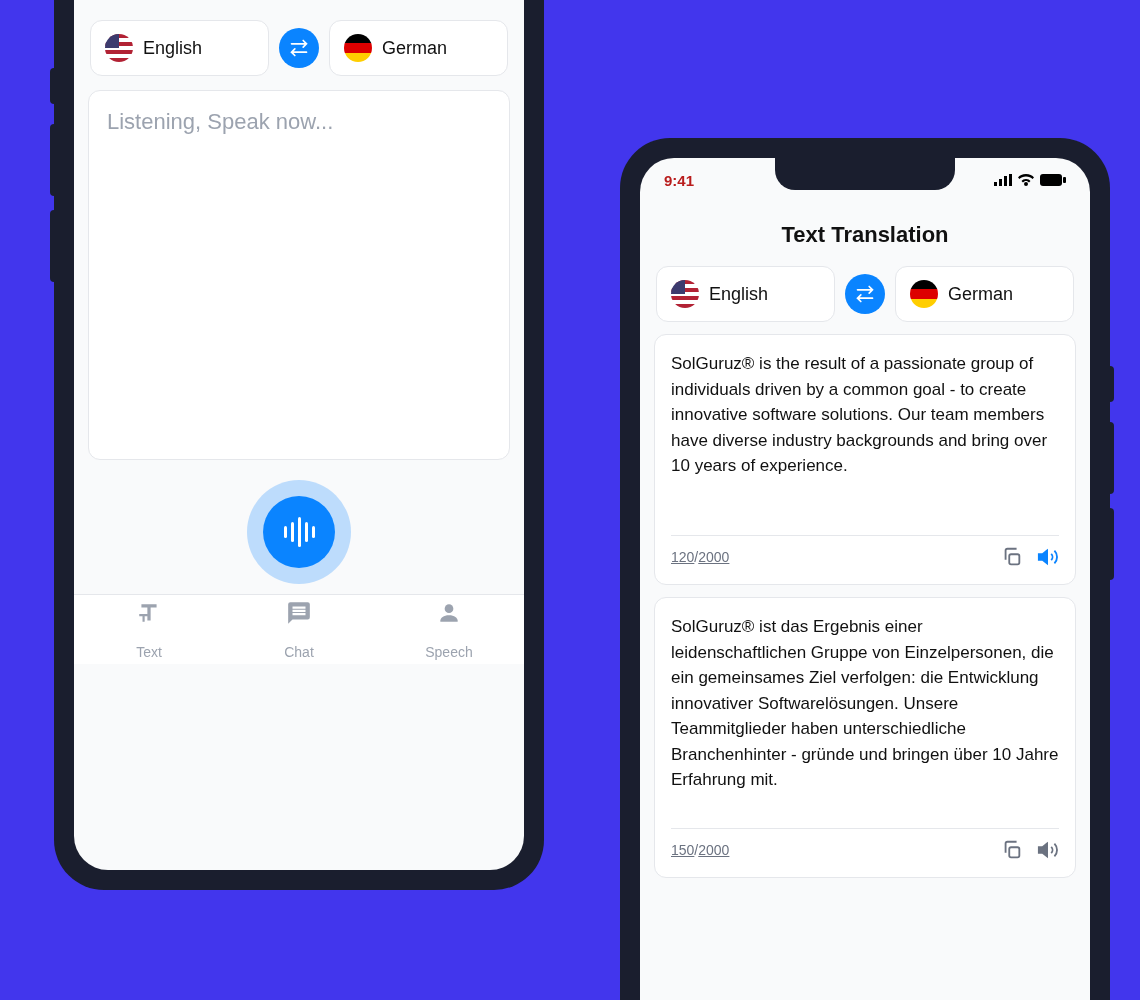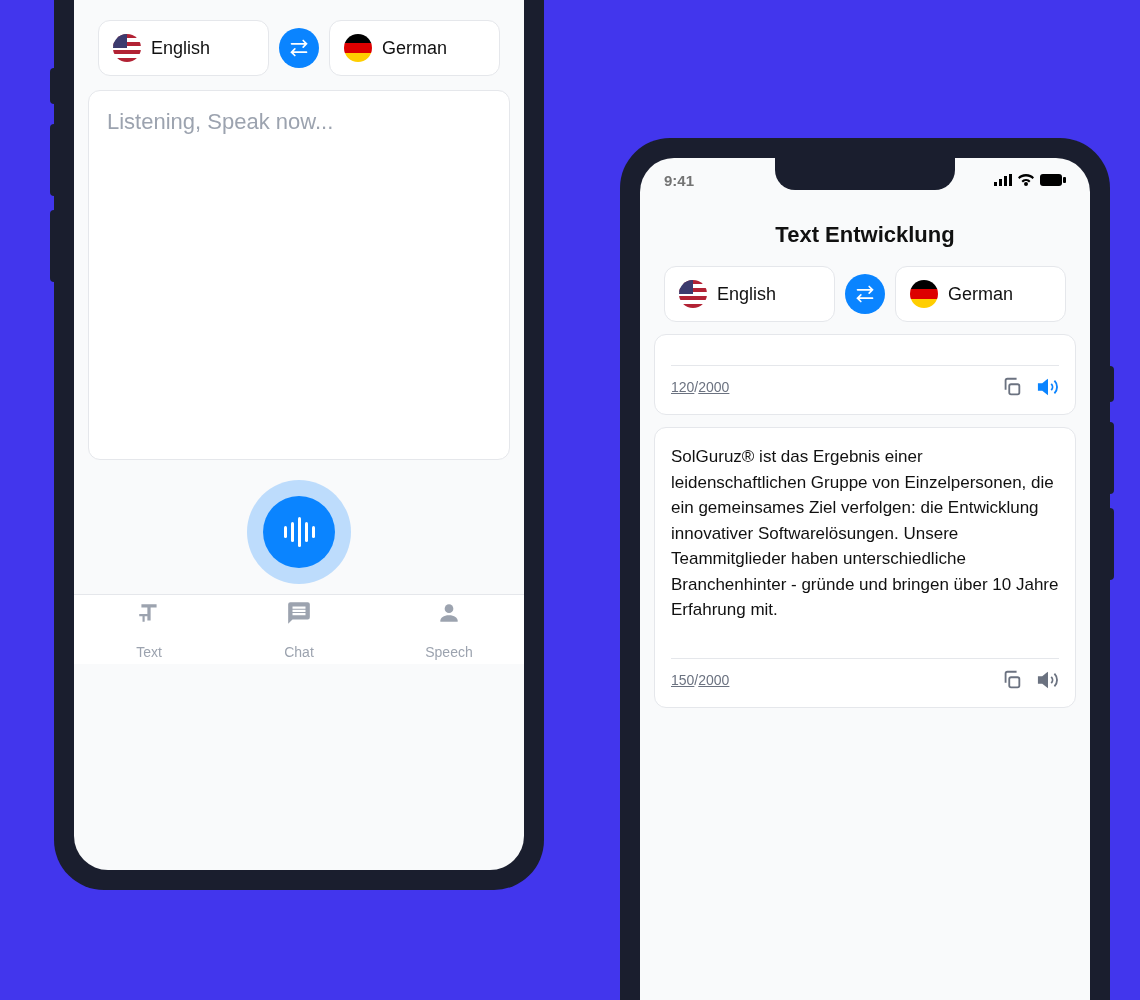--- a/index.html
+++ b/index.html
@@ -51,38 +51,38 @@
 
 
 .statusbar {
   height: 44px;
   display: flex;
   align-items: center;
   justify-content: space-between;
   padding: 0 24px;
   font-weight: 600;
   font-size: 15px;
-  color: #737373;
+  color: #b91c1c;
 }
 .status-right { display: flex; align-items: center; gap: 6px; }
 .notch {
   position: absolute;
   left: 50%; top: 0;
   transform: translateX(-50%);
   width: 180px; height: 32px;
   background: #1a1e2e;
   border-radius: 0 0 20px 20px;
 }
 
 
 .lang-row {
   display: flex;
   align-items: center;
   justify-content: space-between;
-  padding: 0 24px;
+  padding: 0 16px;
   gap: 10px;
 }
 .lang-pill {
   flex: 1;
   display: flex;
   align-items: center;
   gap: 10px;
   height: 56px;
   border: 1px solid #e5e7eb;
   border-radius: 12px;
@@ -305,39 +305,40 @@
         <svg width="16" height="12" viewBox="0 0 16 12" fill="#000">
             <path d="M8 12a2 2 0 100-4 2 2 0 000 4zM8 0C4.5 0 1.4 1.4 0 3.5l1.5 1.5C2.8 3.5 5.2 2.5 8 2.5s5.2 1 6.5 2.5L16 3.5C14.6 1.4 11.5 0 8 0zM8 5c-2 0-3.6.8-4.5 2l1.5 1.5C5.7 7.6 6.8 7 8 7s2.3.6 3 1.5L12.5 7C11.6 5.8 10 5 8 5z"></path>
           </svg>
         <svg width="26" height="12" viewBox="0 0 26 12">
             <rect x="0" y="0" width="22" height="12" rx="3" fill="#000"></rect>
             <rect x="23" y="3" width="3" height="6" rx="1" fill="#000"></rect>
           </svg>
       </div>
     </div>
 
-    <div class="screen-title">Text Entwicklung</div>
+    <div class="screen-title">Text Translation</div>
 
     <div class="lang-row">
       <div class="lang-pill">
         <span class="flag flag-us"></span>
         <span>English</span>
       </div>
       <div class="swap-btn">
         <svg viewBox="0 0 24 24" width="20" height="20" fill="none" stroke="#fff" stroke-width="2" stroke-linecap="round">
           <path d="M17 3l4 4-4 4M3 7h18M7 21l-4-4 4-4M21 17H3"></path>
         </svg>
       </div>
       <div class="lang-pill">
         <span class="flag flag-de"></span>
         <span>German</span>
       </div>
     </div>
 
     <div class="text-card">
+      <div class="body">SolGuruz® is the result of a passionate group of individuals driven by a common goal - to create innovative software solutions. Our team members have diverse industry backgrounds and bring over 10 years of experience.</div>
       <div class="divider"></div>
       <div class="footer">
         <div>
           <span class="label-line">120</span>/<span class="label-line">2000</span>
         </div>
         <div class="icons">
           <svg viewBox="0 0 24 24" fill="none" stroke="#6b7280" stroke-width="2">
               <rect x="9" y="9" width="11" height="11" rx="2"></rect>
               <path d="M5 15V5a2 2 0 012-2h10"></path>
             </svg>

